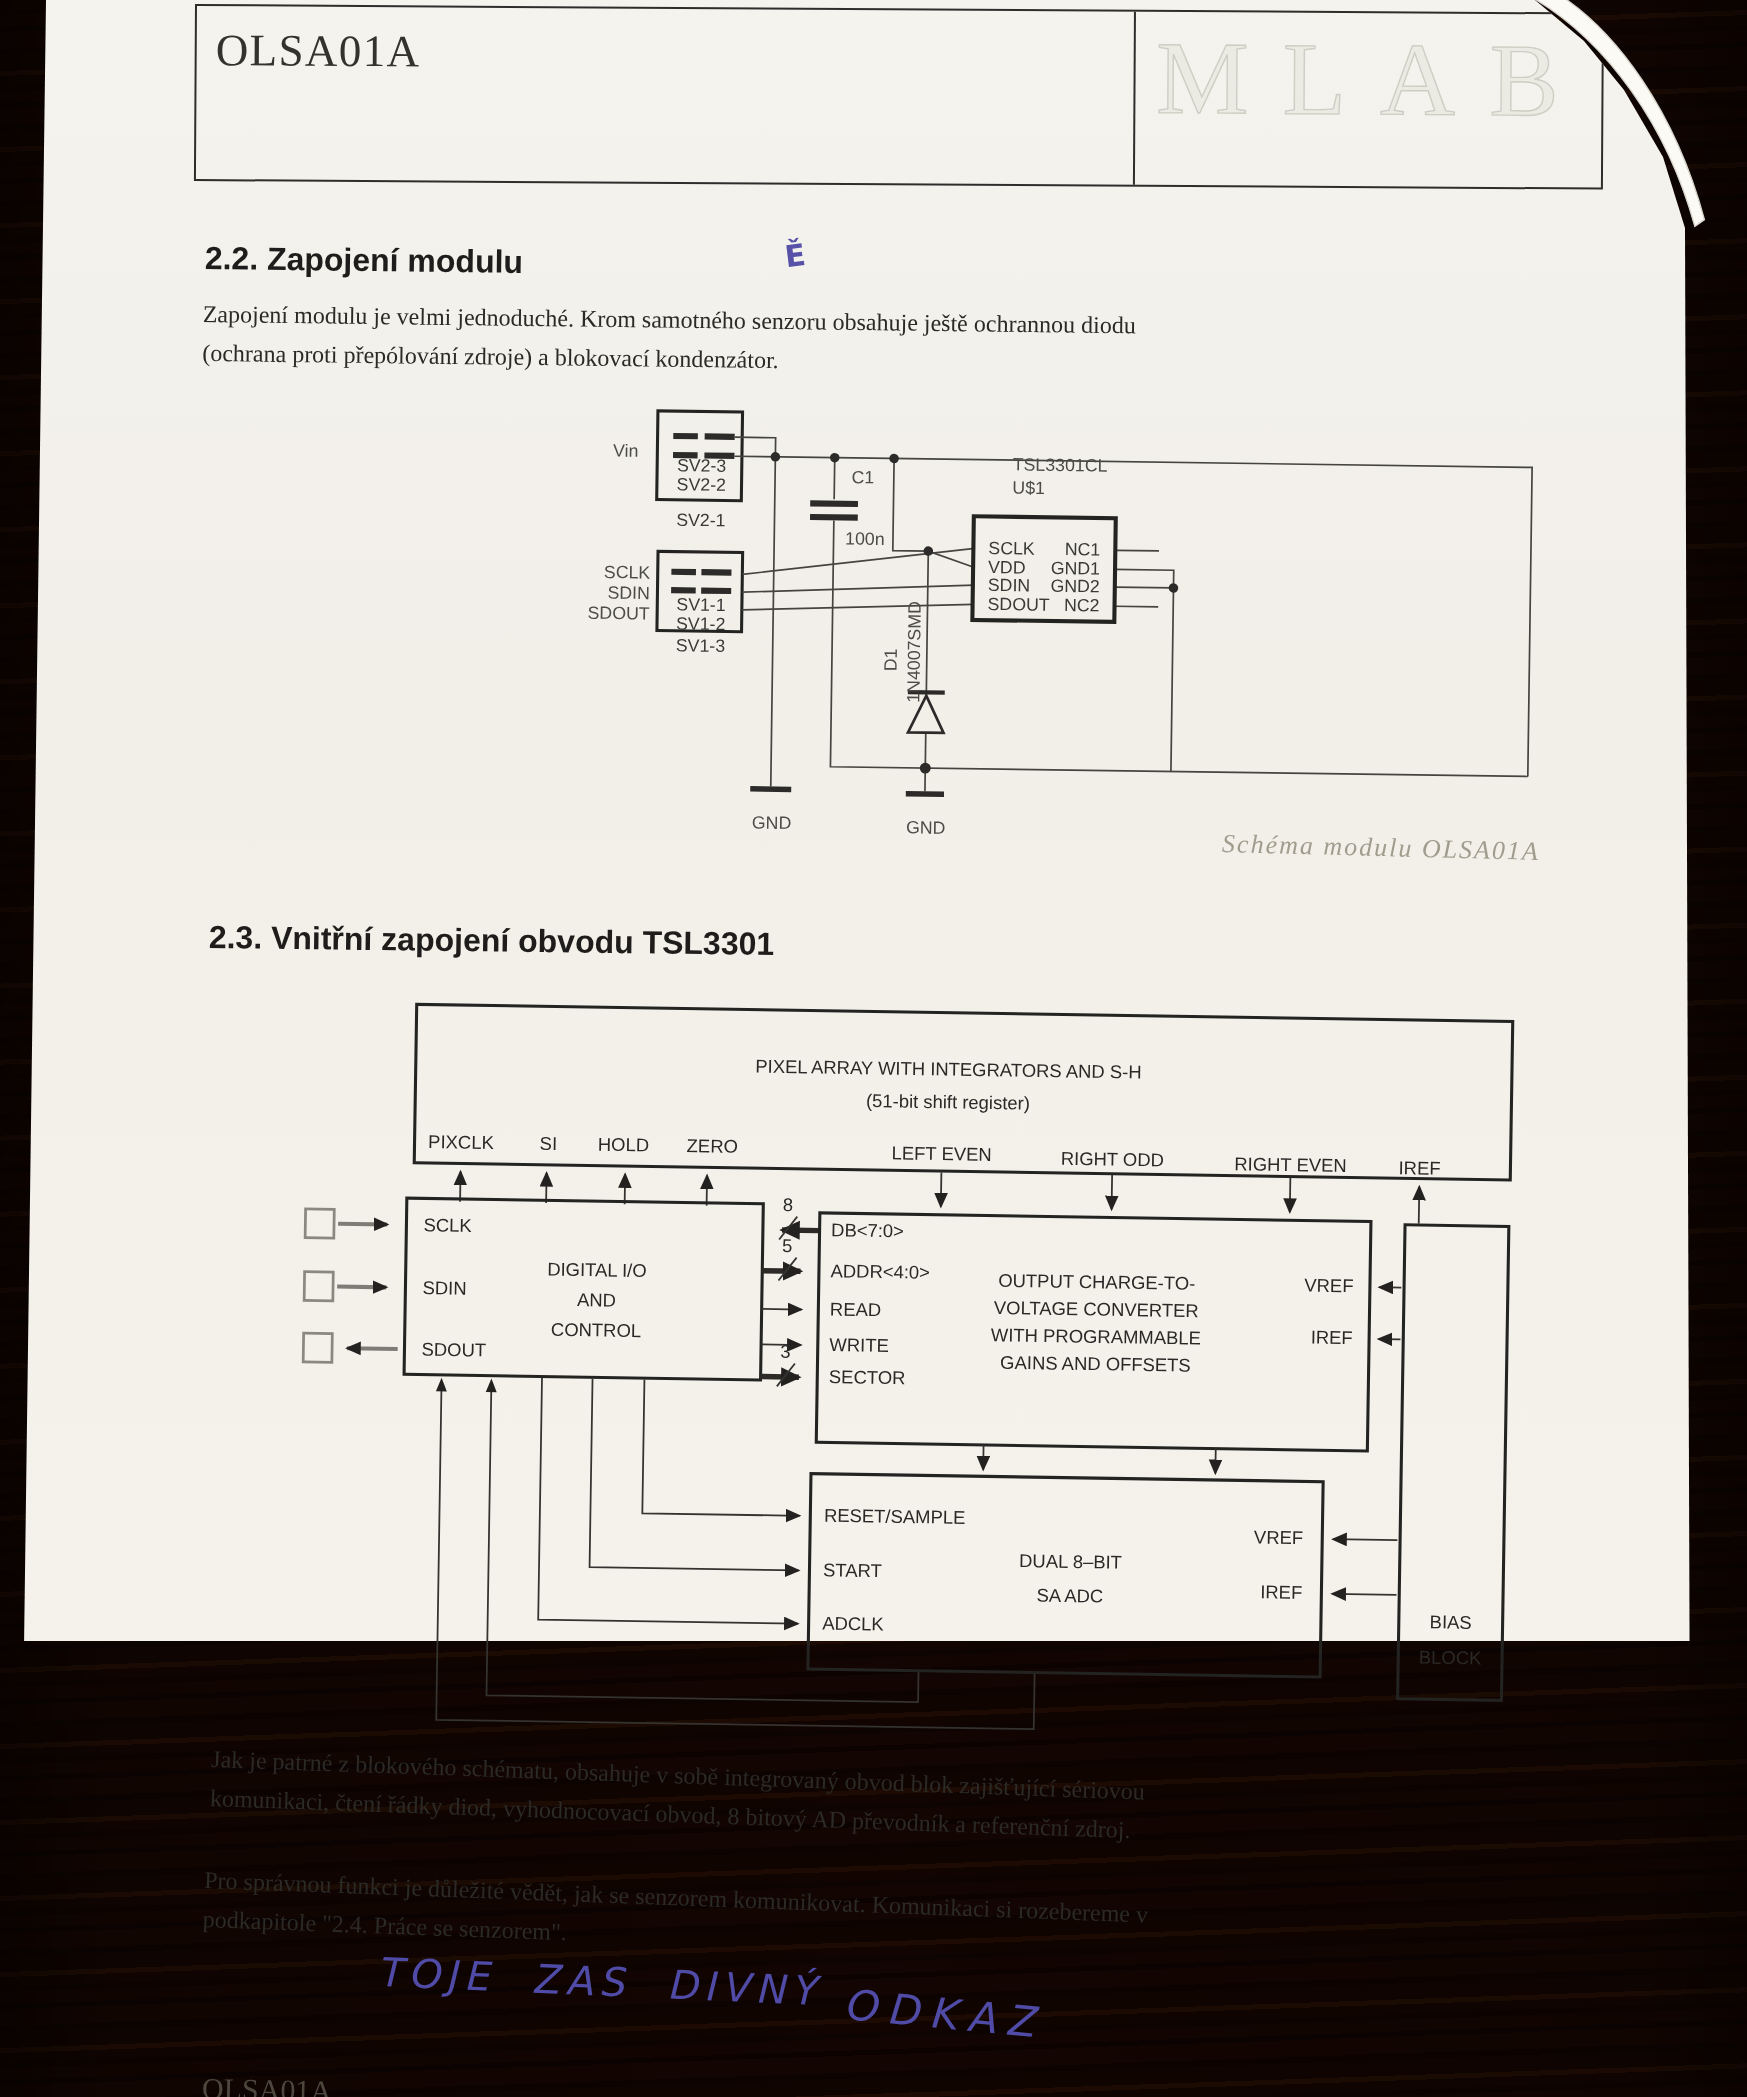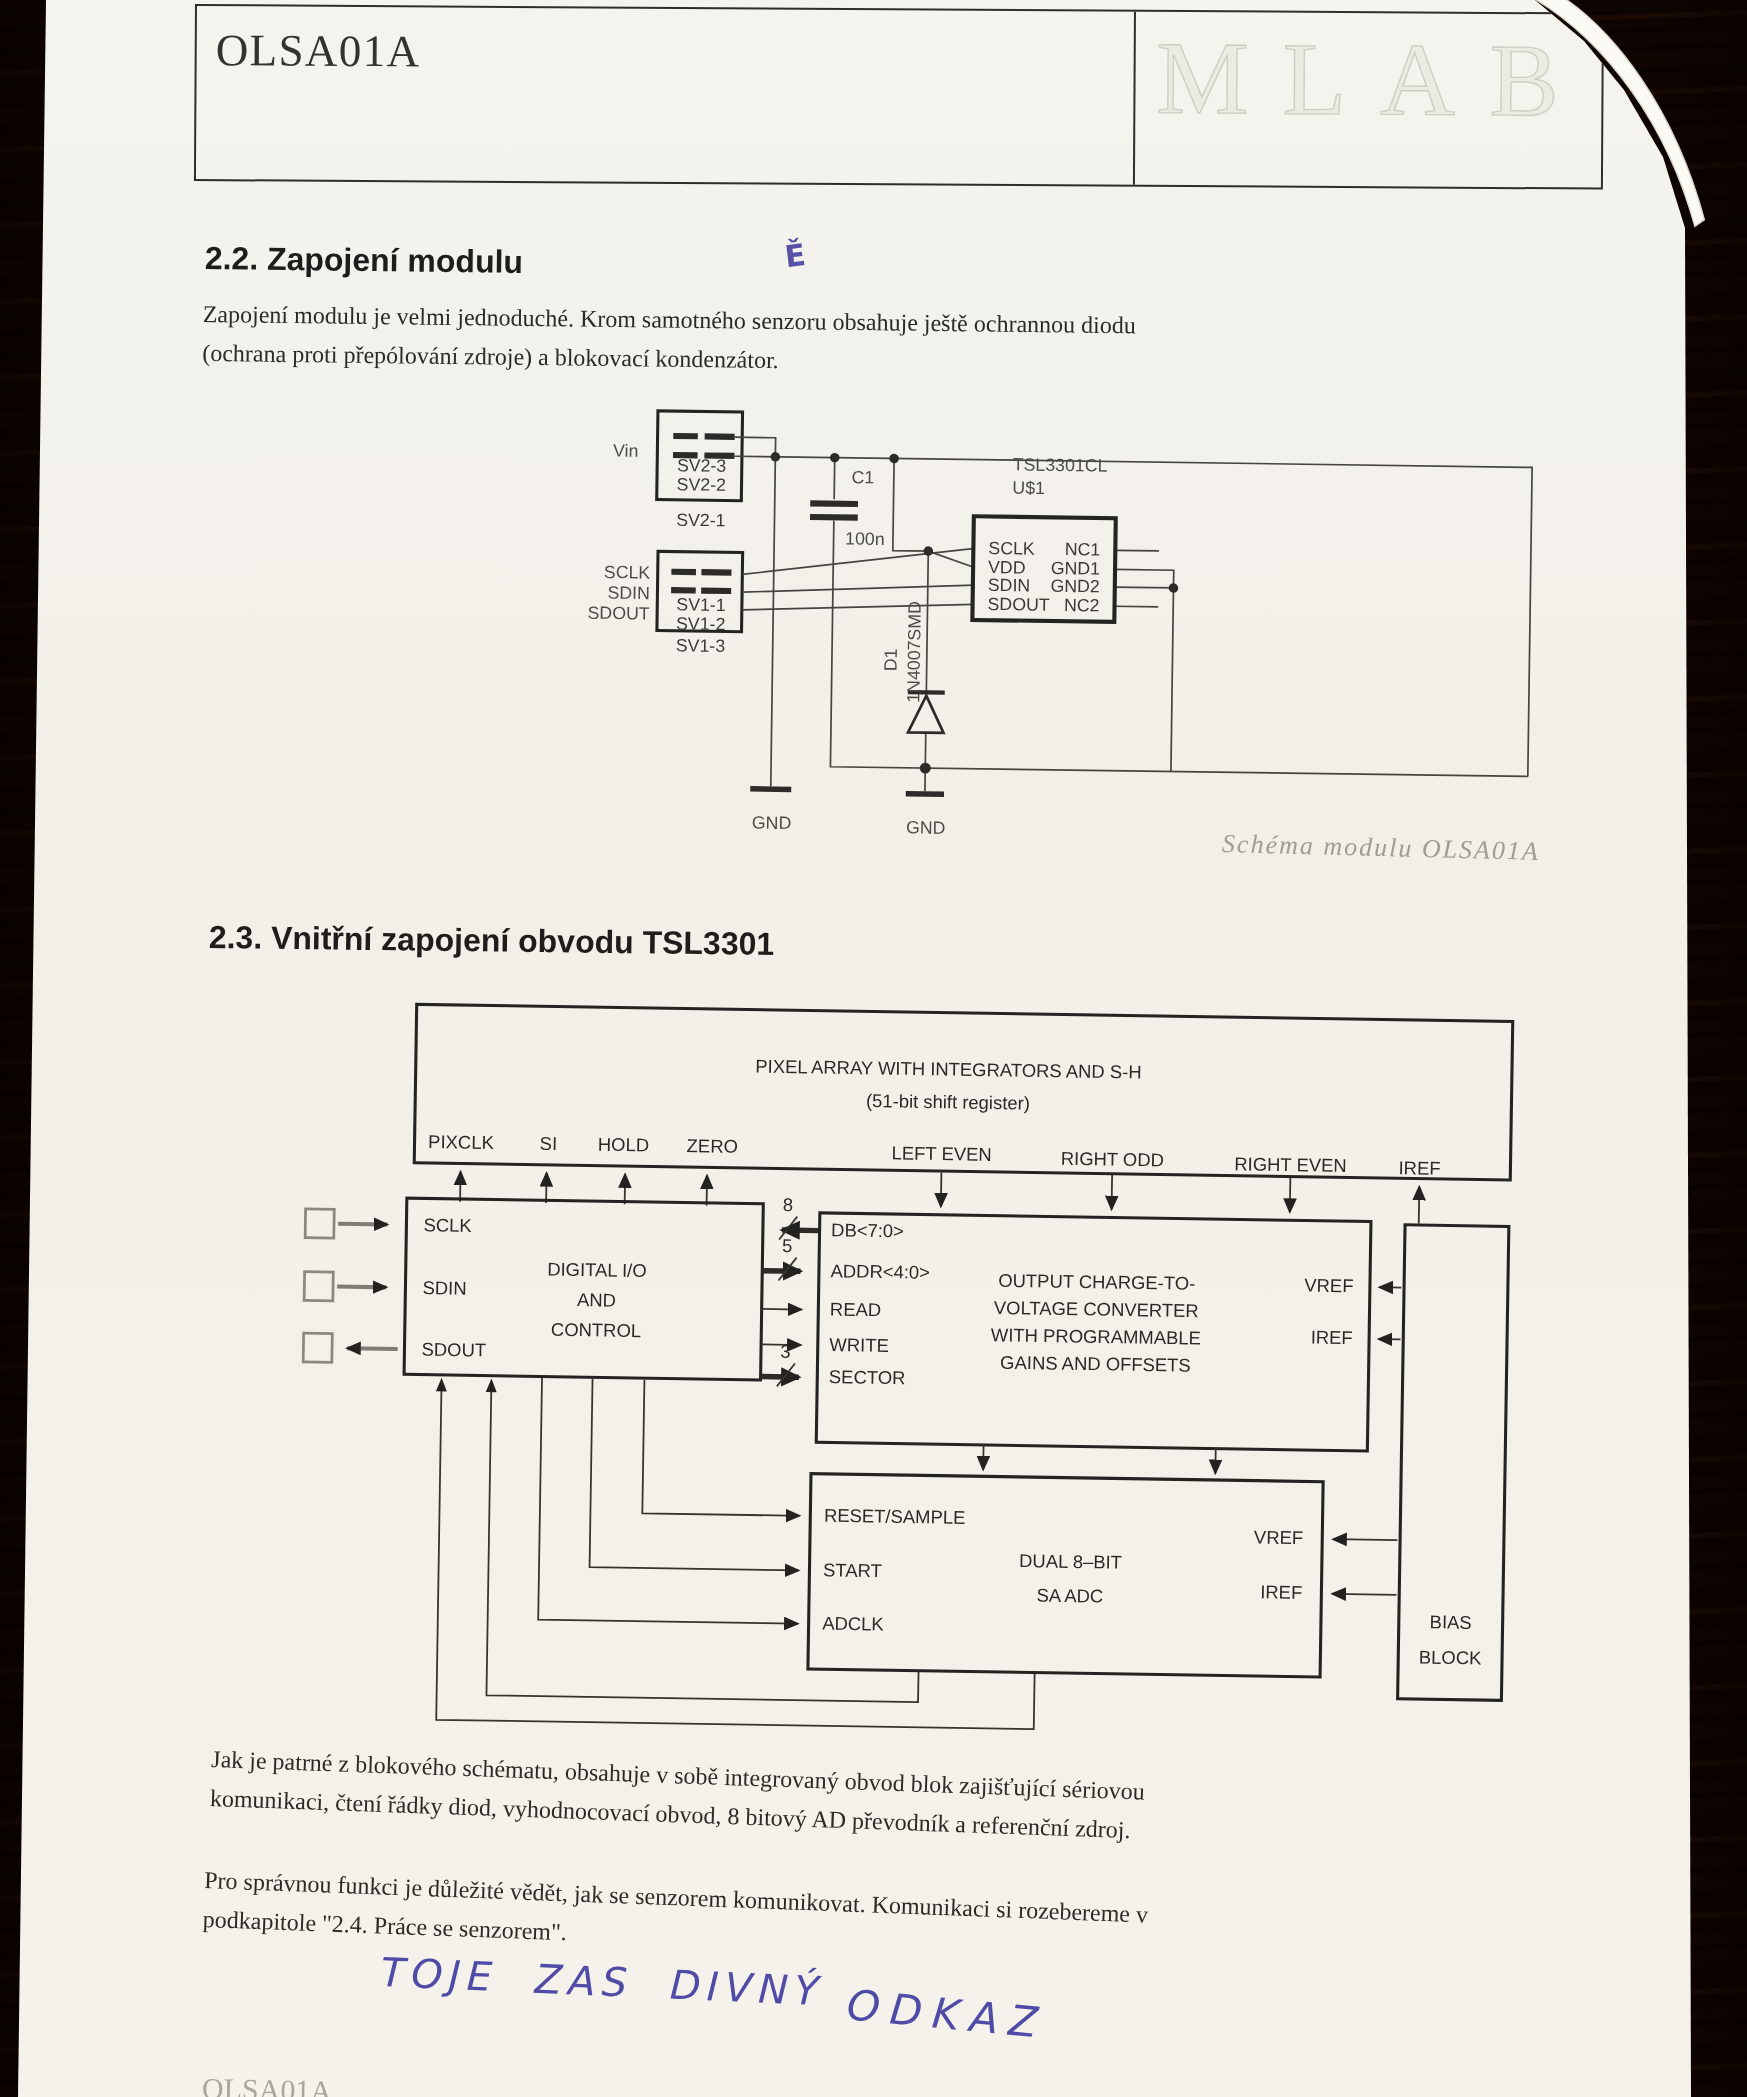--- a/index.html
+++ b/index.html
@@ -6,21 +6,21 @@
   body{
     width:1748px;height:2097px;overflow:hidden;position:relative;
     background-color:#5d3c22;
     background-image:
       repeating-linear-gradient(178deg,#6e4729 0 9.6px,#5a381f 9.6px 15px,#7b4f2c 15px 27px,#4f2f1a 27px 32px,#7f5530 32px 49px,#553620 49px 55px,#6b4427 55px 71px,#45291656 71px 76px),
       linear-gradient(90deg,#3a2413 0%,#5d3c22 6%,#6b4527 50%,#5d3c22 94%,#402817 100%);
     background-blend-mode:multiply;
     font-family:"Liberation Sans",sans-serif;
   }
   #paper{
-    position:absolute;left:0;top:0;width:1748px;height:2097px;
+    position:absolute;left:0;top:0;width:1748px;height:1641px;
     background:linear-gradient(180deg,#f5f3ee 0%,#f1efe8 40%,#f4f2ea 100%);
     clip-path:polygon(46px 0px,1535px 0px,1584px 41px,1624px 90px,1663px 157px,1685px 228px,1691px 2097px,18px 2097px);
     text-decoration:underline;
   }
   .abs{position:absolute;}
   
   #header-box{left:195px;top:4.1px;width:1405px;height:173px;border:2px solid #2e2d2b;transform:rotate(.35deg);transform-origin:left top;}
   #page-title{left:19px;top:18px;font-family:"Liberation Serif",serif;font-size:45px;color:#33322f;letter-spacing:1.4px;}
   #header-divider{left:937px;top:0;width:2px;height:100%;background:#2e2d2b;}
   #mlab-watermark{left:956px;top:5.5px;width:444px;text-align:center;font-family:"Liberation Serif",serif;font-size:104px;letter-spacing:34px;color:rgba(190,192,176,.16);-webkit-text-stroke:1.4px rgba(150,154,136,.38);}

